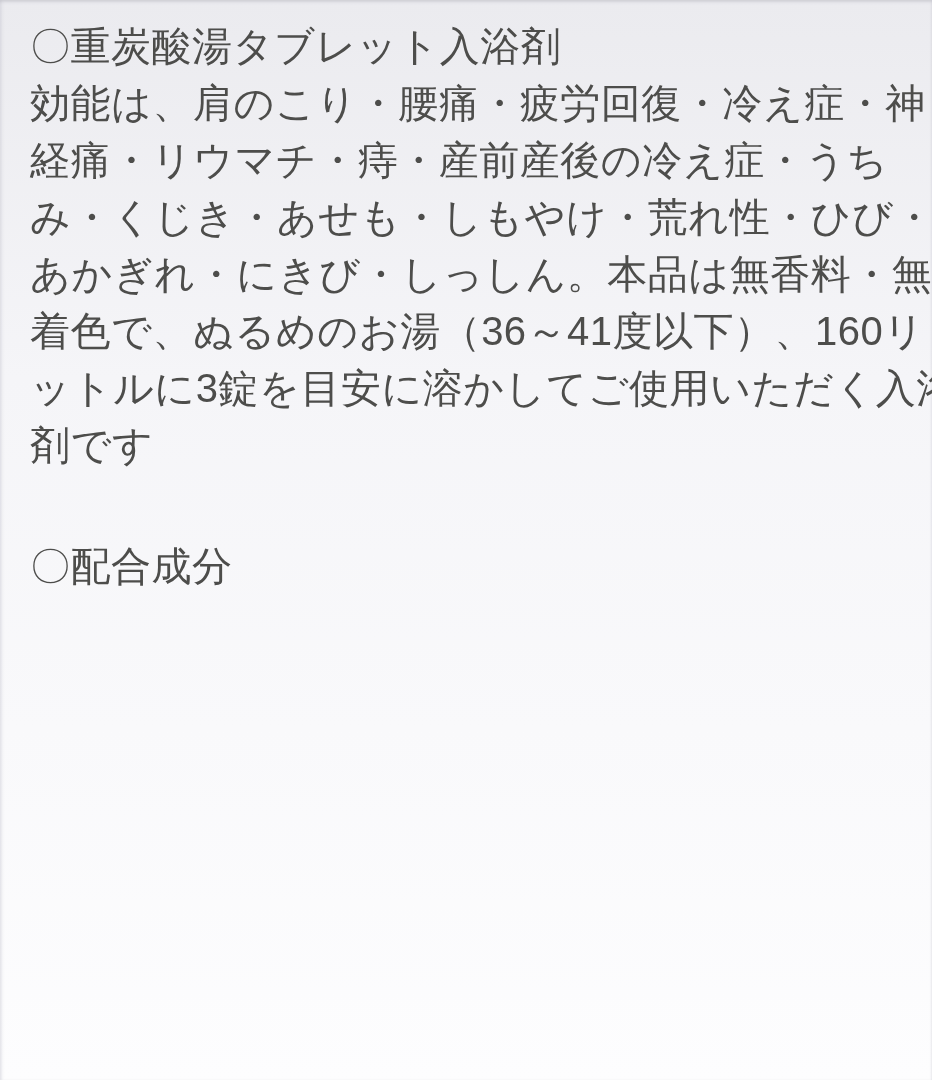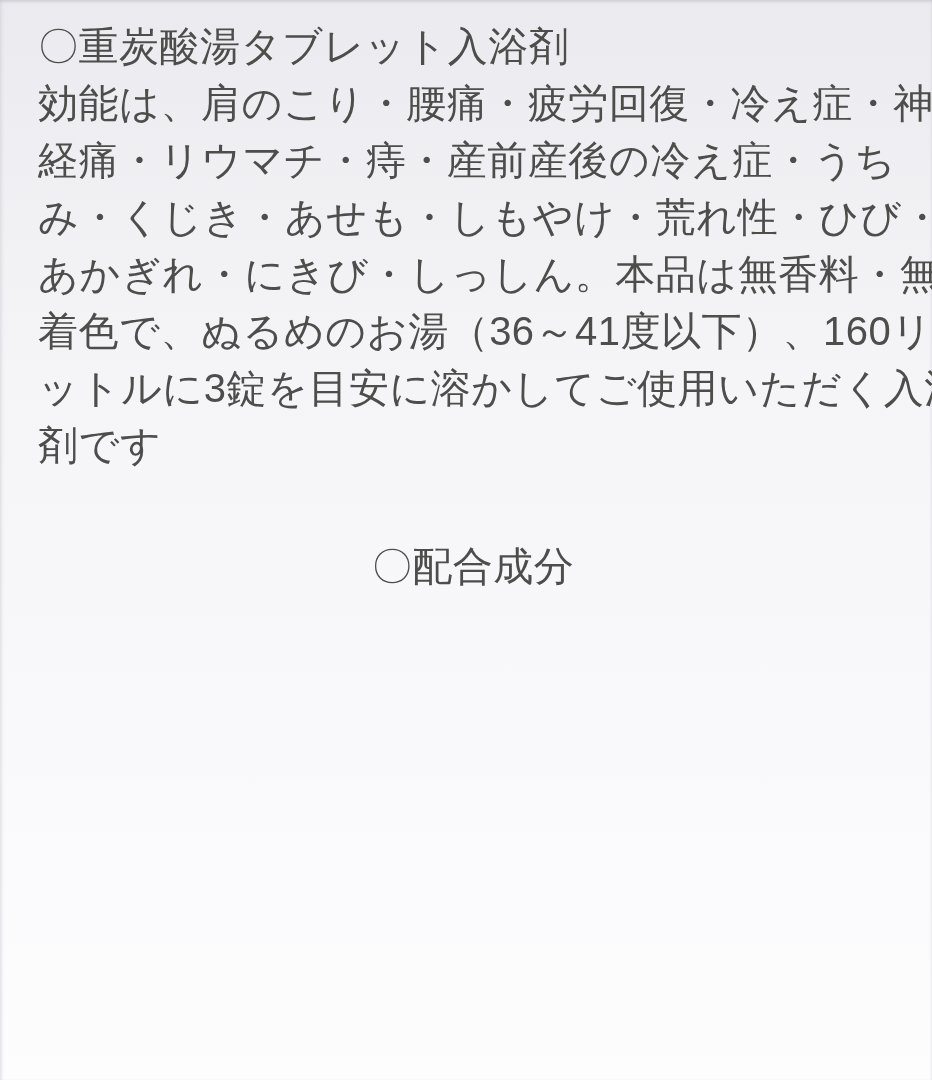--- a/index.html
+++ b/index.html
@@ -13,41 +13,40 @@
     background: linear-gradient(180deg, #ebebef 0%, #f5f5f8 35%, #fdfdfe 100%);
     box-shadow: inset 0 3px 3px -1px rgba(185,185,195,0.55),
                 inset 3px 0 3px -1px rgba(195,195,203,0.35),
                 inset -2px 0 2px -1px rgba(200,200,208,0.25);
     font-family: "Liberation Sans", "DejaVu Sans", sans-serif;
   }
   .description {
     box-sizing: border-box;
     width: 932px;
     height: 1080px;
-    padding: 18px 24px 0 38px;
+    padding: 18px 24px 0 30px;
     color: #4d4d4b;
     font-size: 40px;
     line-height: 57px;
     letter-spacing: 0.5px;
     overflow: hidden;
   }
   .section-heading {
     margin: 0;
     font-size: inherit;
     font-weight: 400;
     line-height: inherit;
     white-space: pre;
   }
   .section-text {
     margin: 0;
     white-space: pre;
   }
   .section-ingredients {
     margin-top: 64px;
-    text-align: center;
   }
 </style>
 </head>
 <body>
 
 <main class="description">
 
   <section class="section-summary">
     <h2 class="section-heading">〇重炭酸湯タブレット入浴剤</h2>
     <p class="section-text">効能は、肩のこり・腰痛・疲労回復・冷え症・神

